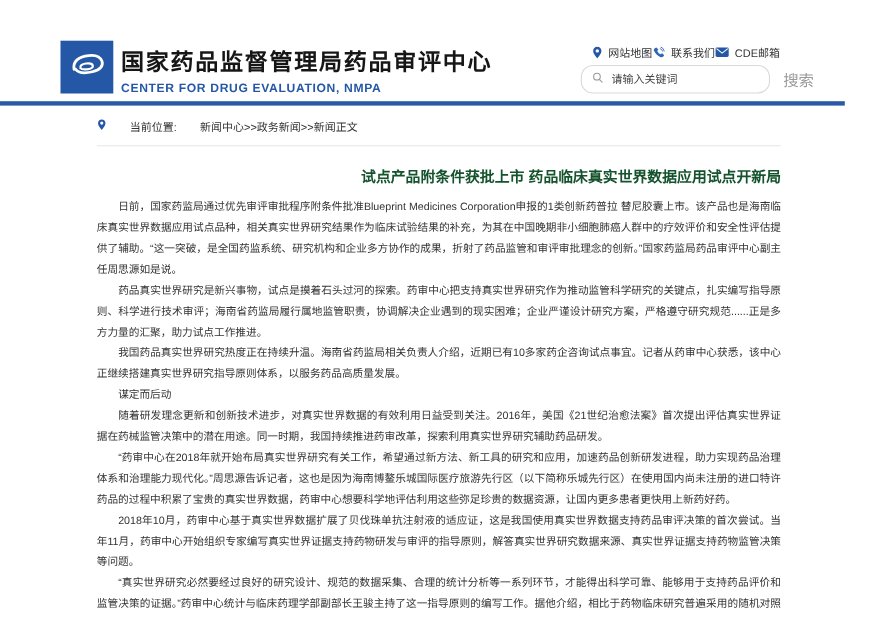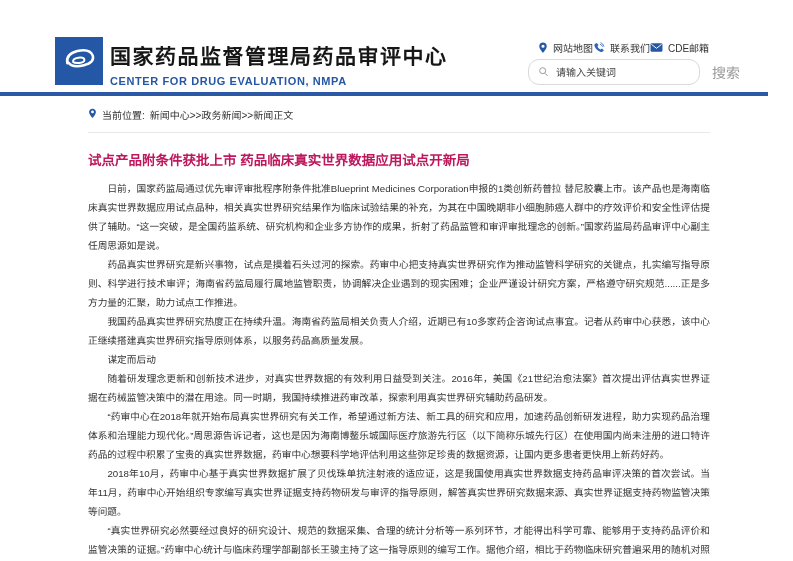--- a/index.html
+++ b/index.html
@@ -53,34 +53,34 @@
   .search-btn {
     margin-left:12px; font-size:14px; color:#9a9a9a;
     background:none; border:none; padding:0; cursor:pointer;
     font-family:inherit;
   }
 
   .blue-bar { width:768px; height:4px; background:#2b59a6; }
 
   
   .breadcrumb {
-    margin:11px 0 0 88px; display:flex; align-items:center; gap:5px;
+    margin:11px 0 0 88px; display:flex; align-items:center; gap:21px;
     font-size:10px; color:#333;
   }
   .breadcrumb .path { cursor:pointer; }
   .content-divider {
     width:622px; margin:10px 0 0 88px;
     border-bottom:1px solid #e8e8e8; height:0;
   }
 
   
   .article { width:622px; margin-left:88px; }
   .article-title {
-    margin:16px 0 0 0; text-align:left;
-    font-size:13.5px; font-weight:bold; color:#be185d;
+    margin:16px 0 0 0; text-align:right;
+    font-size:13.5px; font-weight:bold; color:#14532d;
   }
   .article-date {
     margin-top:8px; text-align:center; font-size:9.5px; color:#858585;
   }
   .article-date .label { margin-right:4px; }
   .article-body {
     margin-top:10px; font-size:9.7px; line-height:19px;
     text-align:justify; color:#333;
   }
   .article-body p { margin:0; text-indent:2em; }

